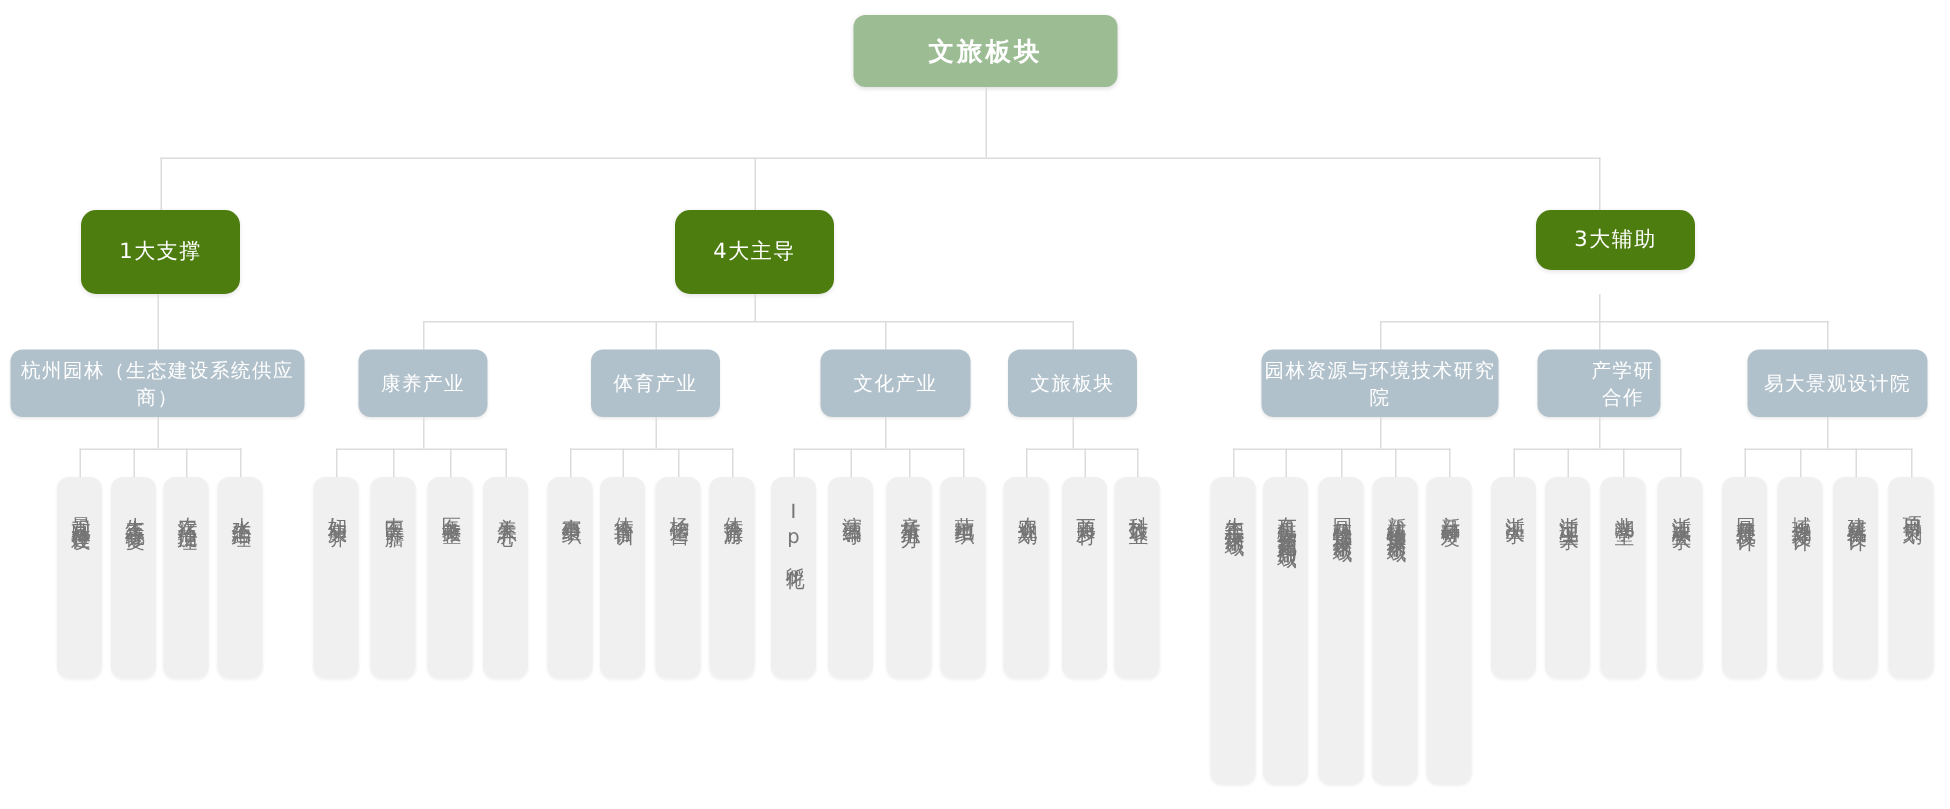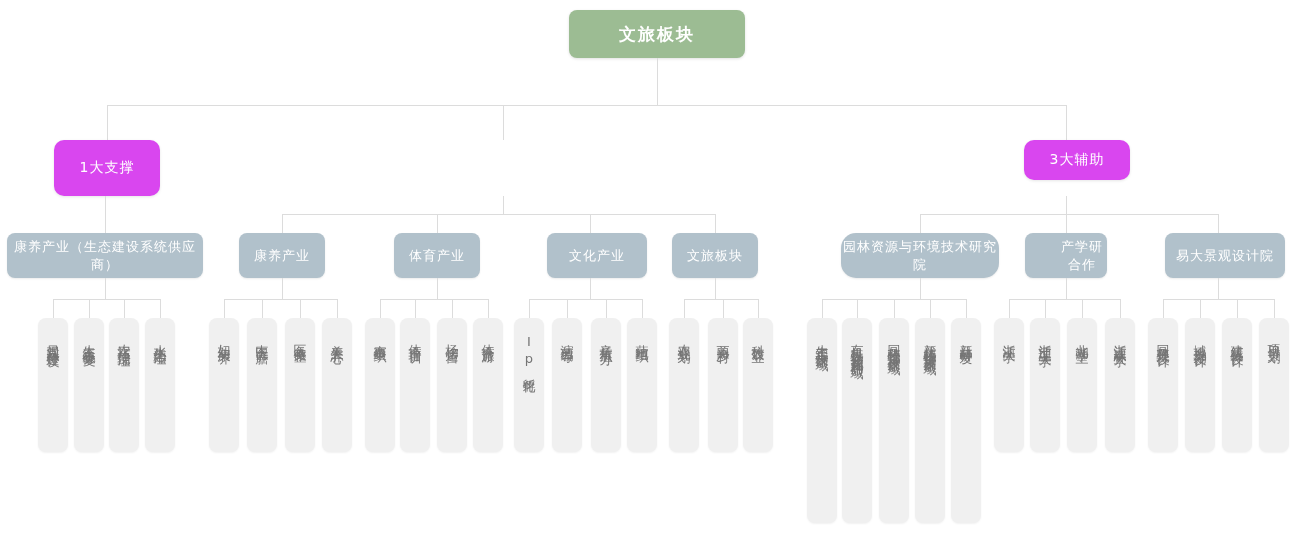--- a/index.html
+++ b/index.html
@@ -8,51 +8,52 @@
   .node{position:absolute;box-sizing:border-box;display:flex;align-items:center;justify-content:center;text-align:center;}
   .root-node{background:#9cbc93;border-radius:8px;color:#fff;font-size:17px;font-weight:bold;letter-spacing:2px;box-shadow:0 1px 3px rgba(0,0,0,.12);}
   .branch-node{background:#edc27d;border-radius:10px;color:#fff;font-size:14px;letter-spacing:1px;box-shadow:0 1px 3px rgba(0,0,0,.10);}
   .group-node{background:#b1c1cb;border-radius:8px;color:#fff;font-size:13px;letter-spacing:1px;box-shadow:0 1px 2px rgba(0,0,0,.08);}
   .leaf-node{background:#f0f0f0;border-radius:8px;color:#757575;font-size:13px;
              align-items:flex-start;box-shadow:0 1px 2px rgba(0,0,0,.06);}
   .leaf-node span{writing-mode:vertical-lr;text-orientation:upright;letter-spacing:2px;line-height:1;margin-top:16px;}
   .vline{position:absolute;width:1px;background:#dcdcdc;}
   .hline{position:absolute;height:1px;background:#dcdcdc;}
 </style>
-<style>.root-node{background:#9cbc93;color:#ffffff;}.branch-node{background:#d946ef;color:#ffffff;}.group-node{background:#b1c1cb;color:#ffffff;}.leaf-node{background:#f0f0f0;color:#757575;}.vline,.hline{background:#dcdcdc;}</style></head>
+<style>.root-node{background:#9cbc93;color:#ffffff;}.branch-node{background:#4d7c0f;color:#ffffff;}.group-node{background:#b1c1cb;color:#ffffff;}.leaf-node{background:#f0f0f0;color:#757575;}.vline,.hline{background:#dcdcdc;}</style></head>
 <body>
 
 <div id="canvas">
   <div class="node root-node" style="left: 569px; top: 10px; width: 176px; height: 48px;">文旅板块</div>
 <div class="vline" style="left: 657px; top: 58px; height: 47px;"></div>
     <div class="hline" style="left: 107px; top: 105px; width: 960px;"></div>
     <div class="vline" style="left: 107px; top: 105px; height: 35px;"></div>
     <div class="vline" style="left: 503px; top: 105px; height: 35px;"></div>
     <div class="vline" style="left: 1066px; top: 105px; height: 35px;"></div>
     <div class="node branch-node" style="left: 54px; top: 140px; width: 106px; height: 56px;">1大支撑</div>
     <div class="vline" style="left: 105px; top: 196px; height: 37px;"></div>
-    <div class="node group-node" style="left: 7px; top: 233px; width: 196px; height: 45px;">康养产业（生态建设系统供应商）</div>
+    <div class="node group-node" style="left: 7px; top: 233px; width: 196px; height: 45px;">杭州园林（生态建设系统供应商）</div>
     <div class="vline" style="left: 105px; top: 278px; height: 21px;"></div>
     <div class="hline" style="left: 53px; top: 299px; width: 108px;"></div>
     <div class="vline" style="left: 53px; top: 299px; height: 19px;"></div>
     <div class="vline" style="left: 89px; top: 299px; height: 19px;"></div>
     <div class="vline" style="left: 124px; top: 299px; height: 19px;"></div>
     <div class="vline" style="left: 160px; top: 299px; height: 19px;"></div>
     <div class="node leaf-node" style="left: 38px; top: 318px; width: 30px; height: 134px;">
       <span>景观园林建设</span>
     </div>
     <div class="node leaf-node" style="left: 74px; top: 318px; width: 30px; height: 134px;">
       <span>生态系统修复</span>
     </div>
     <div class="node leaf-node" style="left: 109px; top: 318px; width: 30px; height: 134px;">
       <span>农污环境治理</span>
     </div>
     <div class="node leaf-node" style="left: 145px; top: 318px; width: 30px; height: 134px;">
       <span>水生态治理</span>
     </div>
+    <div class="node branch-node" style="left: 450px; top: 140px; width: 106px; height: 56px;">4大主导</div>
     <div class="vline" style="left: 503px; top: 196px; height: 18px;"></div>
     <div class="hline" style="left: 282px; top: 214px; width: 434px;"></div>
     <div class="vline" style="left: 282px; top: 214px; height: 19px;"></div>
     <div class="vline" style="left: 437px; top: 214px; height: 19px;"></div>
     <div class="vline" style="left: 590px; top: 214px; height: 19px;"></div>
     <div class="vline" style="left: 715px; top: 214px; height: 19px;"></div>
     <div class="node group-node" style="left: 239px; top: 233px; width: 86px; height: 45px;">康养产业</div>
     <div class="vline" style="left: 282px; top: 278px; height: 21px;"></div>
     <div class="hline" style="left: 224px; top: 299px; width: 114px;"></div>
     <div class="vline" style="left: 224px; top: 299px; height: 19px;"></div>
@@ -123,21 +124,21 @@
     </div>
     <div class="node leaf-node" style="left: 743px; top: 318px; width: 30px; height: 134px;">
       <span>科技农业</span>
     </div>
     <div class="node branch-node" style="left: 1024px; top: 140px; width: 106px; height: 40px;">3大辅助</div>
     <div class="vline" style="left: 1066px; top: 196px; height: 18px;"></div>
     <div class="hline" style="left: 920px; top: 214px; width: 299px;"></div>
     <div class="vline" style="left: 920px; top: 214px; height: 19px;"></div>
     <div class="vline" style="left: 1066px; top: 214px; height: 19px;"></div>
     <div class="vline" style="left: 1218px; top: 214px; height: 19px;"></div>
-    <div class="node group-node" style="left: 841px; top: 233px; width: 158px; height: 45px; border-radius: 15px;">园林资源与环境技术研究院</div>
+    <div class="node group-node" style="left: 841px; top: 233px; width: 158px; height: 45px;">园林资源与环境技术研究院</div>
     <div class="vline" style="left: 920px; top: 278px; height: 21px;"></div>
     <div class="hline" style="left: 822px; top: 299px; width: 145px;"></div>
     <div class="vline" style="left: 822px; top: 299px; height: 19px;"></div>
     <div class="vline" style="left: 857px; top: 299px; height: 19px;"></div>
     <div class="vline" style="left: 894px; top: 299px; height: 19px;"></div>
     <div class="vline" style="left: 930px; top: 299px; height: 19px;"></div>
     <div class="vline" style="left: 966px; top: 299px; height: 19px;"></div>
     <div class="node leaf-node" style="left: 807px; top: 318px; width: 30px; height: 205px;">
       <span>生态工程技术领域</span>
     </div>

